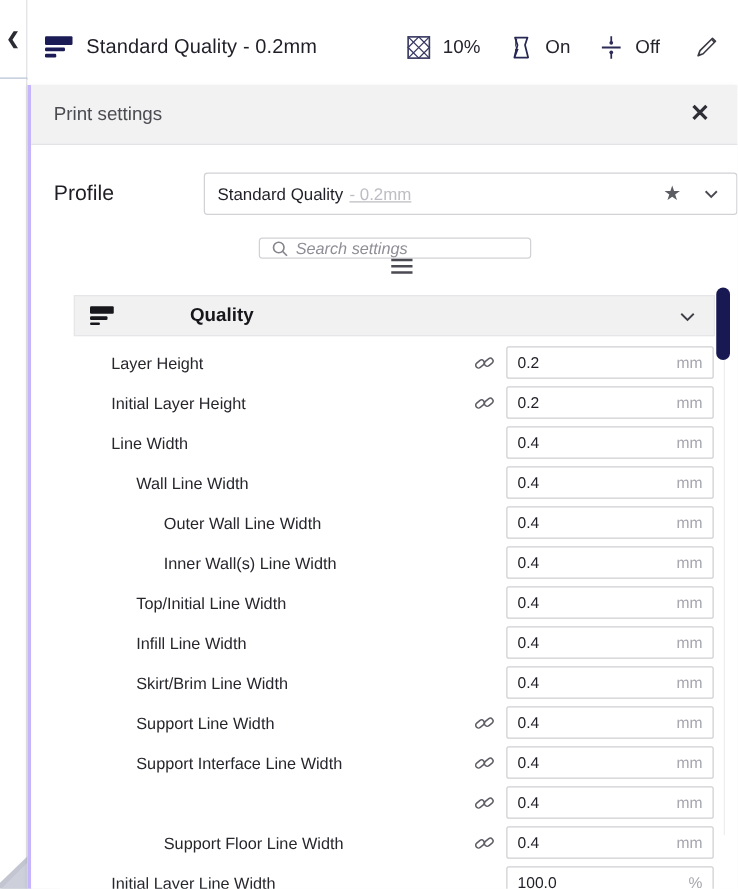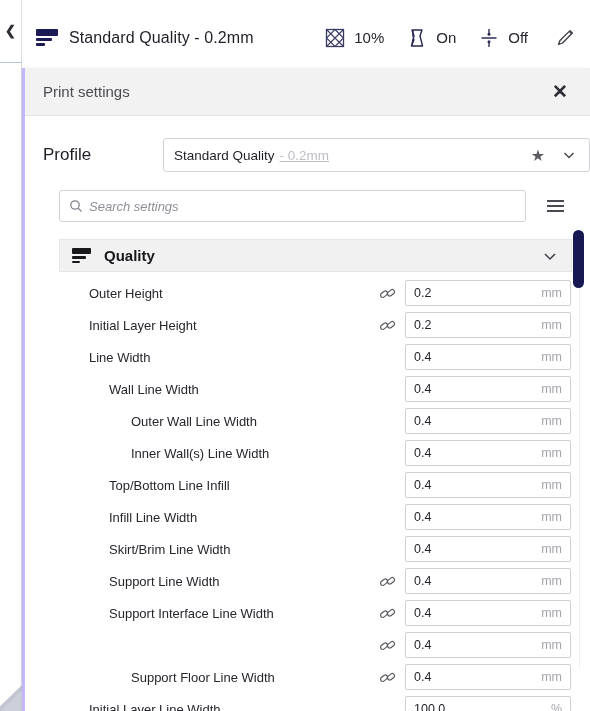--- a/index.html
+++ b/index.html
@@ -101,40 +101,40 @@
   .profile-select {
     flex: 1; height: 34px; border: 1px solid #d2d2d6; border-radius: 3px;
     background: #fff; display: flex; align-items: center; padding: 0 10px;
   }
   .ps-main { font-size: 13.5px; color: #1f1f28; }
   .ps-sub  { font-size: 13.5px; color: #bdbdc4; margin-left: 5px; text-decoration: underline; }
   .ps-star { margin-left: auto; color: #5c5c63; font-size: 16px; }
   .ps-chev { margin-left: 16px; margin-right: 2px; }
 
   
-  .search-row { display: flex; align-items: center; padding: 18px 18px 1px 34px; }
+  .search-row { display: flex; align-items: center; padding: 18px 18px 1px 34px; flex-direction: column; }
   .search-box {
     flex: 1; height: 32px; border: 1px solid #d2d2d6; border-radius: 3px;
     background: #fff; display: flex; align-items: center; padding: 0 9px;
   }
   .search-input {
     border: 0; outline: 0; flex: 1; margin-left: 6px;
     font-family: "Liberation Sans", sans-serif;
     font-size: 13px; font-style: italic; color: #3a3a42; background: transparent;
   }
   .search-input::placeholder { color: #8e8e96; font-style: italic; }
   .hamburger { width: 34px; display: flex; flex-direction: column; align-items: center;
                gap: 3px; margin-left: 12px; cursor: pointer; }
   .hamburger i { display: block; width: 17px; height: 2px; background: #4a4a52; }
 
   
   .cat-wrap { margin: 16px 18px 0 34px; position: relative; }
   .cat-header {
     height: 33px; background: #f1f1f2; border: 1px solid #e6e6e8;
-    display: flex; align-items: center; padding: 0 12px;
+    display: flex; align-items: center; padding: 0 12px; gap: 48px;
   }
   .cat-icon { width: 19px; height: 16px; display: flex; flex-direction: column;
               justify-content: center; gap: 2px; margin-right: 13px; }
   .cat-icon i { display: block; background: #17171c; border-radius: 1px; }
   .cat-icon i:nth-child(1) { width: 19px; height: 6px; }
   .cat-icon i:nth-child(2) { width: 14px; height: 2.5px; }
   .cat-icon i:nth-child(3) { width: 8px;  height: 2.5px; }
   .cat-title { font-size: 15px; font-weight: 700; color: #16161b; }
   .cat-chev { margin-left: auto; }
 
@@ -284,21 +284,21 @@
           </span>
           <span class="cat-title">Quality</span>
           <svg class="cat-chev" width="18" height="18" viewBox="0 0 18 18">
             <path d="M4 7 L9 12 L14 7" fill="none" stroke="#3f3f48" stroke-width="1.5"></path>
           </svg>
         </div>
       </div>
 
       <div class="settings">
           <div class="srow">
-            <span class="name ind-0">Outer Height</span>
+            <span class="name ind-0">Layer Height</span>
             <span class="link">
               <svg width="17" height="17" viewBox="0 0 17 17">
                 <rect x="1.2" y="7.0" width="7.6" height="4.4" rx="2.2" fill="none" stroke="#5d5d66" stroke-width="1.2" transform="rotate(-40 5 9.2)"></rect>
                 <rect x="8.2" y="5.6" width="7.6" height="4.4" rx="2.2" fill="none" stroke="#5d5d66" stroke-width="1.2" transform="rotate(-40 12 7.8)"></rect>
               </svg>
             </span>
             <div class="field">
               <span class="val">0.2</span>
               <span class="unit">mm</span>
             </div>
@@ -338,21 +338,21 @@
             </div>
           </div>
           <div class="srow">
             <span class="name ind-2">Inner Wall(s) Line Width</span>
             <div class="field">
               <span class="val">0.4</span>
               <span class="unit">mm</span>
             </div>
           </div>
           <div class="srow">
-            <span class="name ind-1">Top/Bottom Line Infill</span>
+            <span class="name ind-1">Top/Initial Line Width</span>
             <div class="field">
               <span class="val">0.4</span>
               <span class="unit">mm</span>
             </div>
           </div>
           <div class="srow">
             <span class="name ind-1">Infill Line Width</span>
             <div class="field">
               <span class="val">0.4</span>
               <span class="unit">mm</span>

